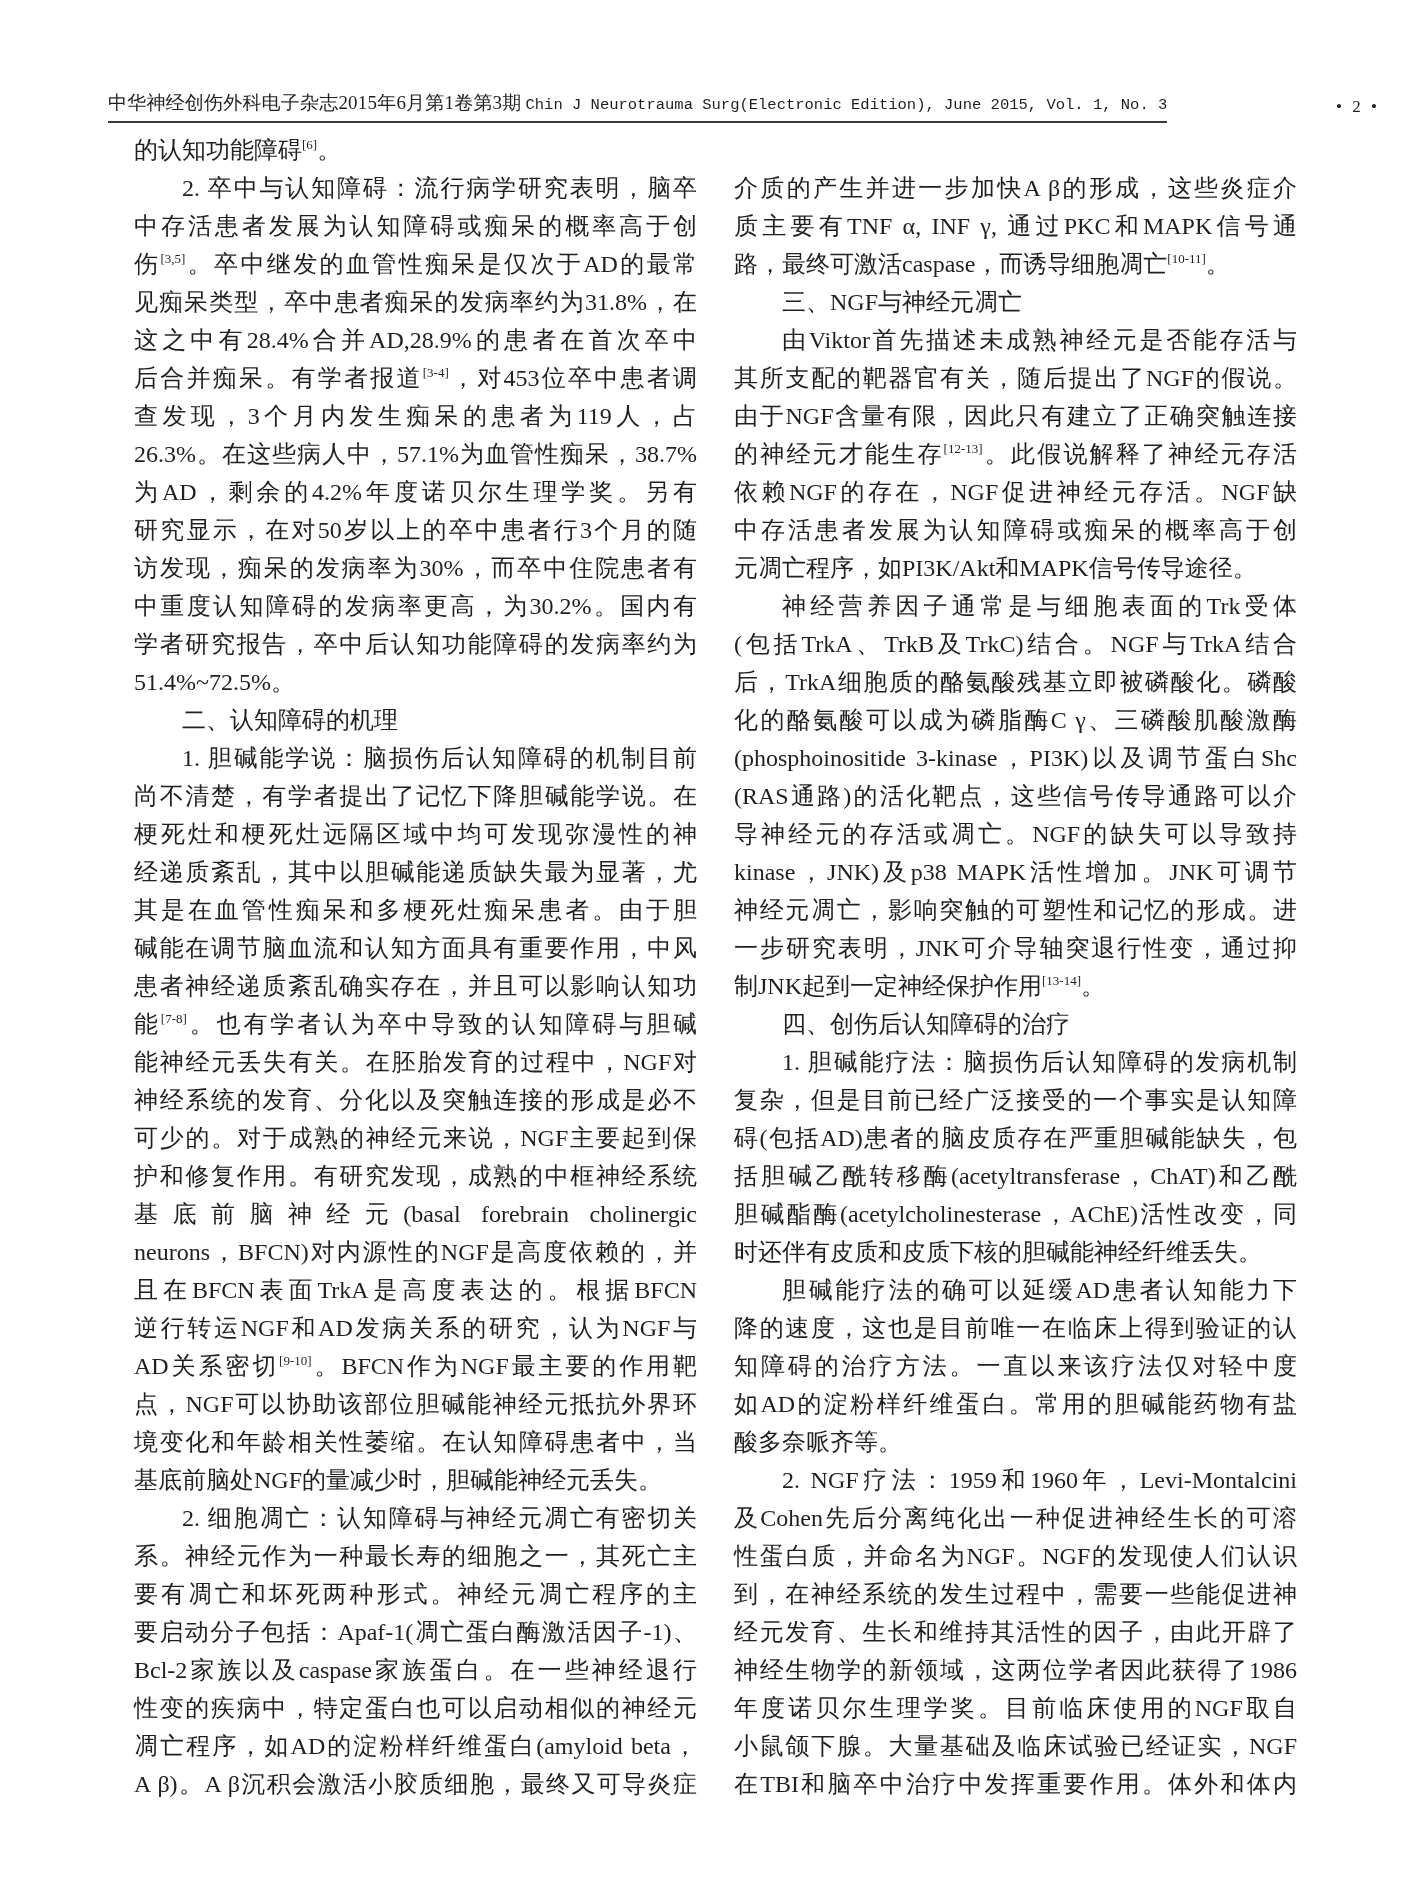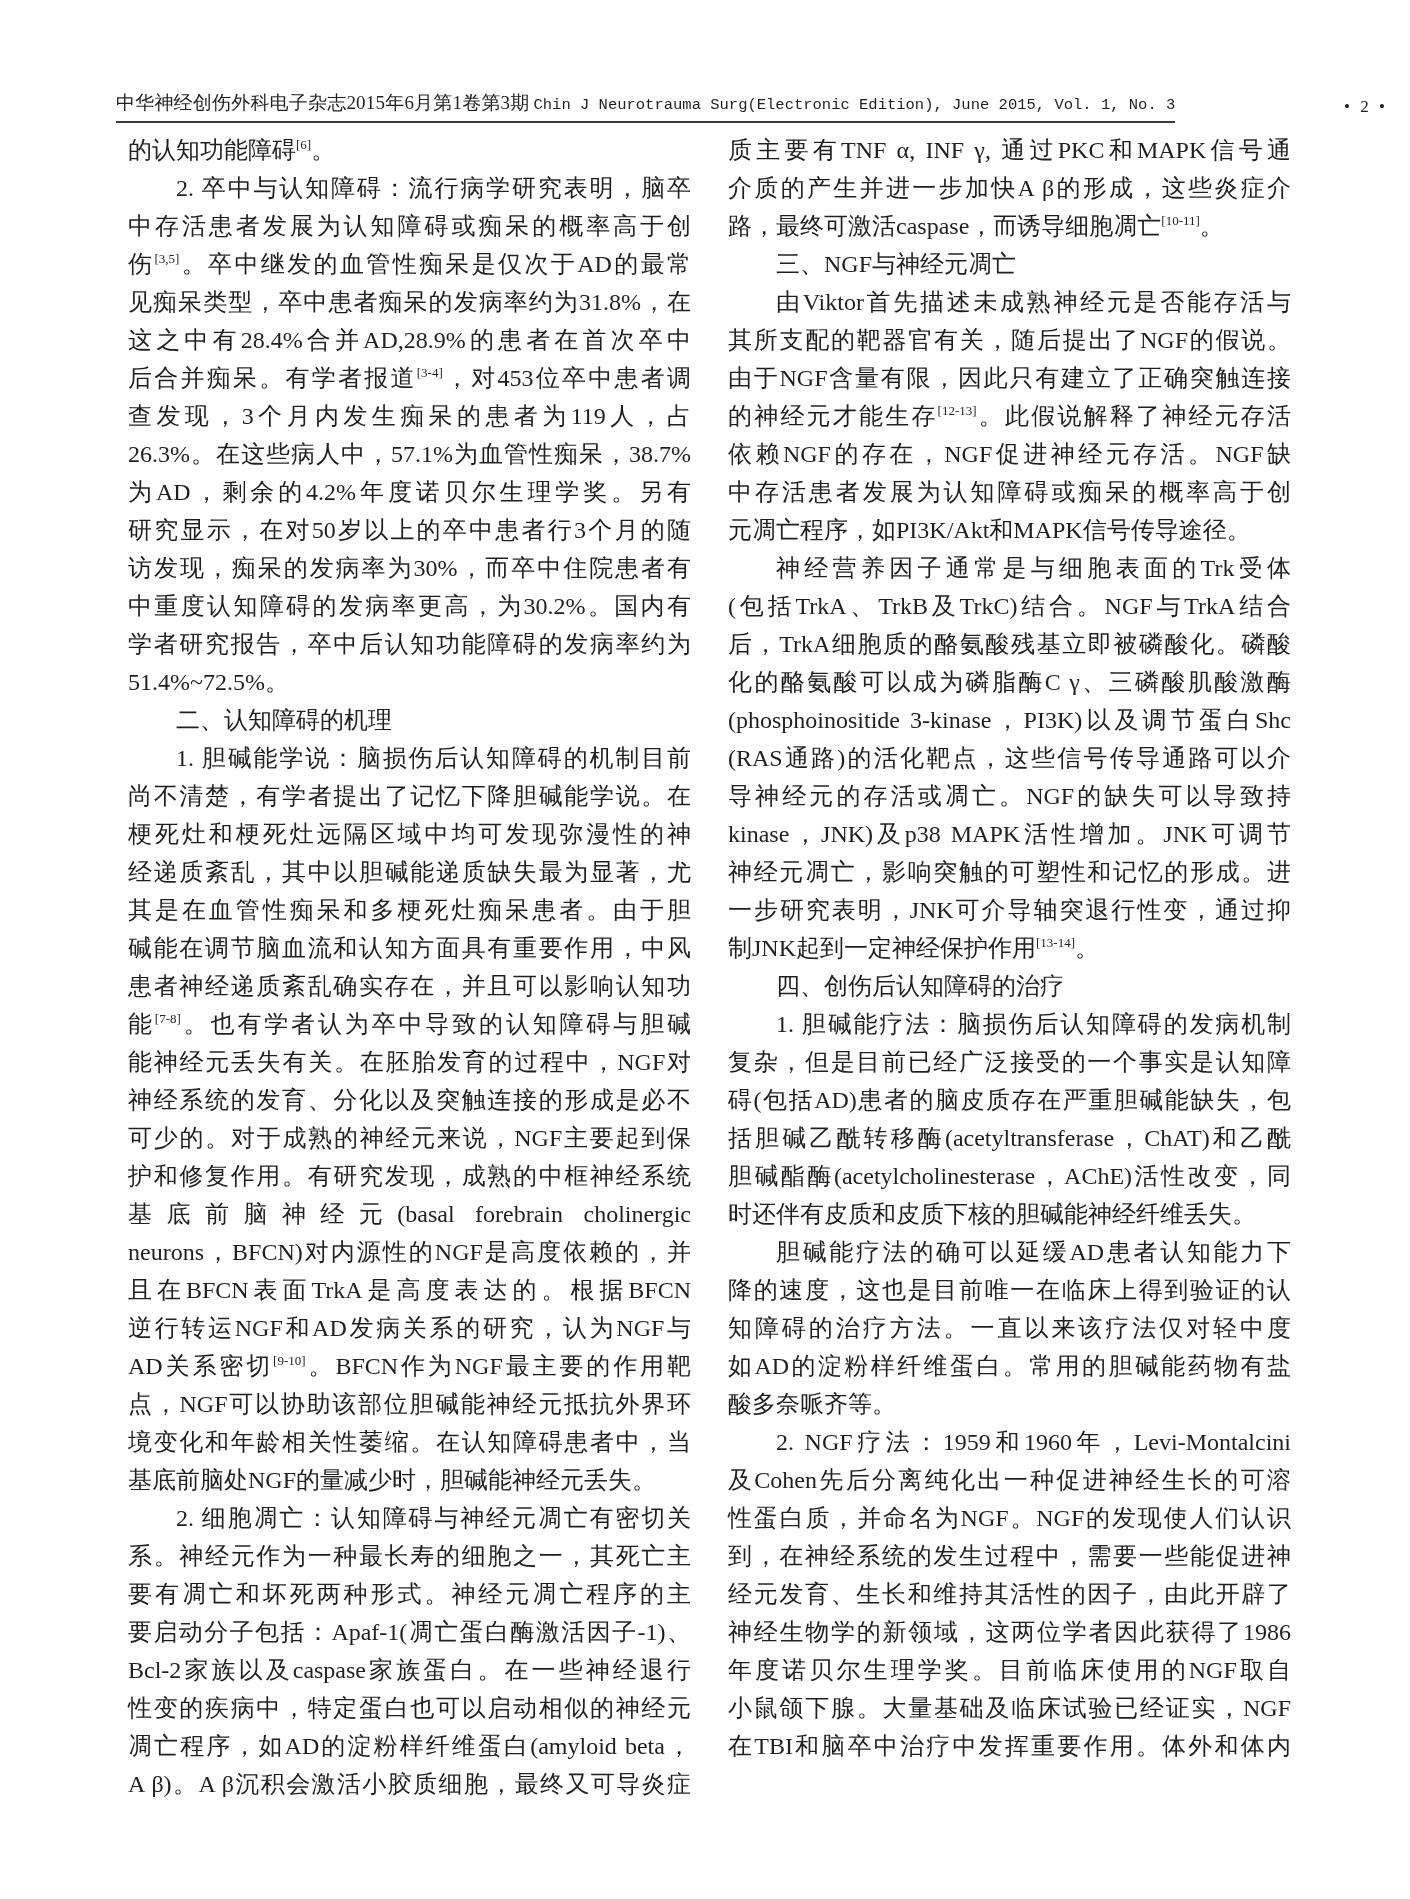--- a/index.html
+++ b/index.html
@@ -1,28 +1,28 @@
 <!DOCTYPE html>
 <html><head>
 <meta charset="utf-8">
 <style>
   html,body{margin:0;padding:0;background:#ffffff;}
   .page{
     position:relative;width:1410px;height:1899px;background:#ffffff;
     font-family:"Liberation Serif","DejaVu Serif",serif;color:#1f1f1f;overflow:hidden;
   }
   .header{
-    position:absolute;left:116px;top:90px;width:1272px;
+    position:absolute;left:108px;top:90px;width:1272px;
     display:flex;justify-content:space-between;align-items:flex-end;
   }
   .citation{display:inline-block;border-bottom:2px solid #3a3a3a;padding-bottom:5px;white-space:nowrap;}
   .hdr-cn{font-size:19px;letter-spacing:0.2px;}
   .hdr-en{font-family:"Liberation Mono","DejaVu Sans Mono",monospace;font-size:15.5px;}
   .pagenum{font-size:17px;padding-bottom:6px;letter-spacing:3px;}
-  .columns{position:absolute;left:128px;top:131px;width:1163px;display:flex;gap:37px;}
+  .columns{position:absolute;left:134px;top:131px;width:1163px;display:flex;gap:37px;align-items:flex-end;}
   .col{width:563px;}
   .line{
     font-size:24px;line-height:38px;
     text-align:justify;text-justify:inter-ideograph;
   }
   .line.just{text-align-last:justify;}
   .line.ind{text-indent:48px;}
   sup.ref{font-size:13px;line-height:0;vertical-align:super;}
   i{font-style:italic;}
 </style>
@@ -78,22 +78,22 @@
         <div class="line just ind">2. 细胞凋亡：认知障碍与神经元凋亡有密切关</div>
         <div class="line just">系。神经元作为一种最长寿的细胞之一，其死亡主</div>
         <div class="line just">要有凋亡和坏死两种形式。神经元凋亡程序的主</div>
         <div class="line just">要启动分子包括：Apaf-1(凋亡蛋白酶激活因子-1)、</div>
         <div class="line just">Bcl-2家族以及caspase家族蛋白。在一些神经退行</div>
         <div class="line just">性变的疾病中，特定蛋白也可以启动相似的神经元</div>
         <div class="line just">凋亡程序，如AD的淀粉样纤维蛋白(amyloid beta，</div>
         <div class="line just">A β)。A β沉积会激活小胶质细胞，最终又可导炎症</div>
       </div>
     <div class="col">
+        <div class="line just">介质的产生并进一步加快A β的形成，这些炎症介</div>
         <div class="line just">质主要有TNF α, INF γ, 通过PKC和MAPK信号通</div>
-        <div class="line just">介质的产生并进一步加快A β的形成，这些炎症介</div>
         <div class="line">路，最终可激活caspase，而诱导细胞凋亡<sup class="ref">[10-11]</sup>。</div>
         <div class="line ind">三、NGF与神经元凋亡</div>
         <div class="line just ind">由Viktor首先描述未成熟神经元是否能存活与</div>
         <div class="line just">其所支配的靶器官有关，随后提出了NGF的假说。</div>
         <div class="line just">由于NGF含量有限，因此只有建立了正确突触连接</div>
         <div class="line just">的神经元才能生存<sup class="ref">[12-13]</sup>。此假说解释了神经元存活</div>
         <div class="line just">依赖NGF的存在，NGF促进神经元存活。NGF缺</div>
         <div class="line just">中存活患者发展为认知障碍或痴呆的概率高于创</div>
         <div class="line">元凋亡程序，如PI3K/Akt和MAPK信号传导途径。</div>
         <div class="line just ind">神经营养因子通常是与细胞表面的Trk受体</div>

